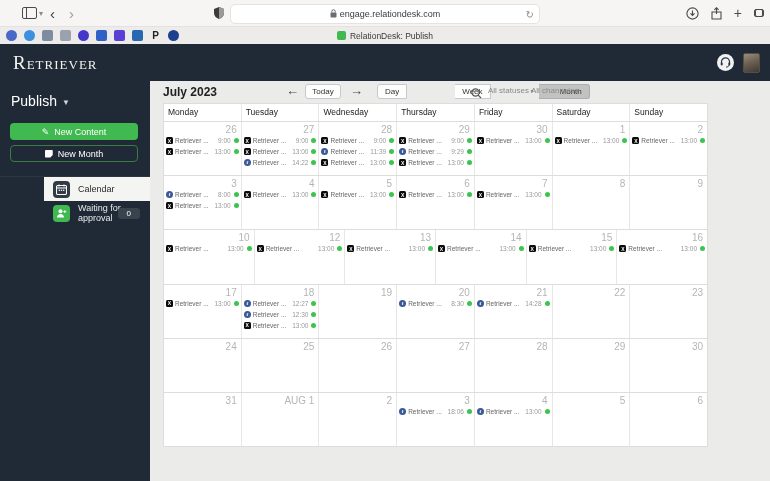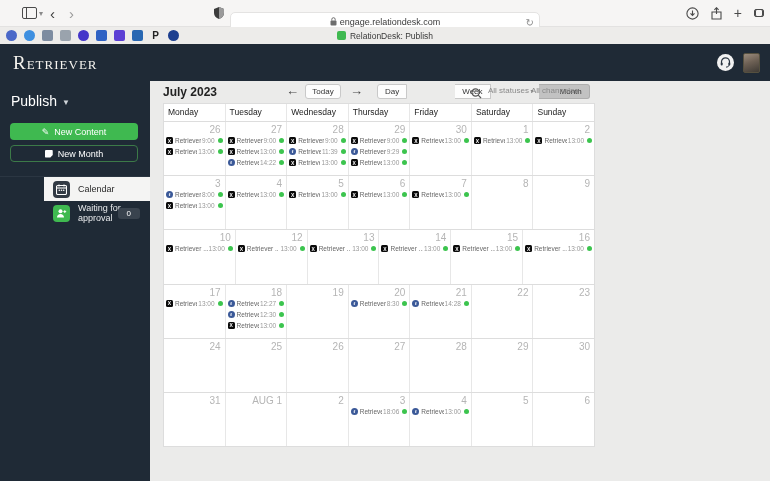--- a/index.html
+++ b/index.html
@@ -4,21 +4,21 @@
 <style>
   html,body{margin:0;padding:0;background:#fff;font-family:"Liberation Sans",sans-serif;}
   .stage{position:relative;width:770px;height:481px;overflow:hidden;background:#eaeaea;}
 
   
   .toolbar{position:absolute;top:0;left:0;right:0;height:26px;background:#f6f5f4;border-bottom:1px solid #e3e2e1;display:flex;align-items:center;}
   .tb-icon{display:inline-flex;align-items:center;justify-content:center;color:#4a4a4a;}
   .nav-arrow{font-size:15px;line-height:1;color:#3c3c3c;padding:0 7px;cursor:default;}
   .nav-arrow.fwd{color:#9a9a9a;}
   .chevron{font-size:8px;color:#8a8a8a;margin-left:2px;}
-  .urlbar{position:absolute;left:230px;top:4px;width:308px;height:18px;background:#ffffff;border:1px solid #e4e3e2;border-radius:5px;display:flex;align-items:center;justify-content:center;font-size:9px;color:#3c3c3c;margin-top:8px;}
+  .urlbar{position:absolute;left:230px;top:4px;width:308px;height:18px;background:#ffffff;border:1px solid #e4e3e2;border-radius:5px;display:flex;align-items:center;justify-content:center;font-size:9px;color:#3c3c3c;}
   .urlbar .domain{margin-left:3px;}
   .urlbar .refresh{position:absolute;right:5px;color:#8d8d8d;font-size:10px;}
   .right-icons{position:absolute;right:6px;top:0;height:26px;display:flex;align-items:center;gap:12px;}
   .tabs-icon{position:relative;width:10px;height:8px;}
   .tabs-icon i{position:absolute;border:1.2px solid #4a4a4a;border-radius:2px;width:7px;height:6px;display:block;}
   .tabs-icon i:first-child{left:0;bottom:0;background:#f6f5f4;}
   .tabs-icon i:last-child{right:0;top:0;}
   .sb-toggle{width:13px;height:10px;border:1.2px solid #4a4a4a;border-radius:2px;margin-left:22px;position:relative;}
   .sb-toggle::after{content:"";position:absolute;left:3px;top:0;bottom:0;width:1.2px;background:#4a4a4a;}
 
@@ -58,21 +58,21 @@
   .today-btn{position:absolute;left:155px;top:3px;width:34px;height:13px;background:#fdfdfd;border:1px solid #c9c9c9;border-radius:3px;font-size:8px;color:#333;display:flex;align-items:center;justify-content:center;cursor:default;}
   .views{position:absolute;left:227px;top:3px;display:flex;gap:48px;}
   .view-btn{height:13px;padding:0 7px;background:#fdfdfd;border:1px solid #c9c9c9;border-left:none;font-size:8px;color:#333;display:flex;align-items:center;cursor:default;}
   .view-btn:first-child{border-left:1px solid #c9c9c9;border-radius:3px 0 0 3px;}
   .view-btn:last-child{border-radius:0 3px 3px 0;}
   .view-btn.selected{background:#c2c2c2;border-color:#aeaeae;padding-left:21px;}
   .search{position:absolute;left:321px;top:4px;}
   .filter{position:absolute;top:5px;font-size:8px;color:#8a8a8a;cursor:default;}
   .filter .caret{font-size:6px;}
 
-  .calendar{position:absolute;left:13px;top:22px;width:432px;height:344px;background:#fff;border:1px solid #ddd;box-sizing:border-box;display:flex;flex-direction:column;}
+  .calendar{position:absolute;left:13px;top:22px;width:545px;height:344px;background:#fff;border:1px solid #ddd;box-sizing:border-box;display:flex;flex-direction:column;}
   .cal-head{display:flex;height:17px;flex:0 0 17px;border-bottom:1px solid #ddd;}
   .cal-head .dh{flex:1;font-size:8.5px;color:#222;padding-left:4px;line-height:17px;border-right:1px solid #e7e7e7;overflow:hidden;white-space:nowrap;}
   .cal-head .dh:last-child{border-right:none;}
   .cal-row{display:flex;flex:1;border-bottom:1px solid #ddd;}
   .cal-row:last-child{border-bottom:none;}
   .cell{flex:1;border-right:1px solid #e7e7e7;position:relative;overflow:hidden;}
   .cell:last-child{border-right:none;}
   .date-num{display:block;text-align:right;font-size:10px;color:#b5b5b5;padding:2px 4px 1px 0;}
   .ev{display:flex;align-items:center;height:9px;margin:0 2px 2px 2px;}
   .ev .net{width:7px;height:7px;flex:0 0 7px;display:flex;align-items:center;justify-content:center;font-size:5px;font-weight:bold;color:#fff;}

